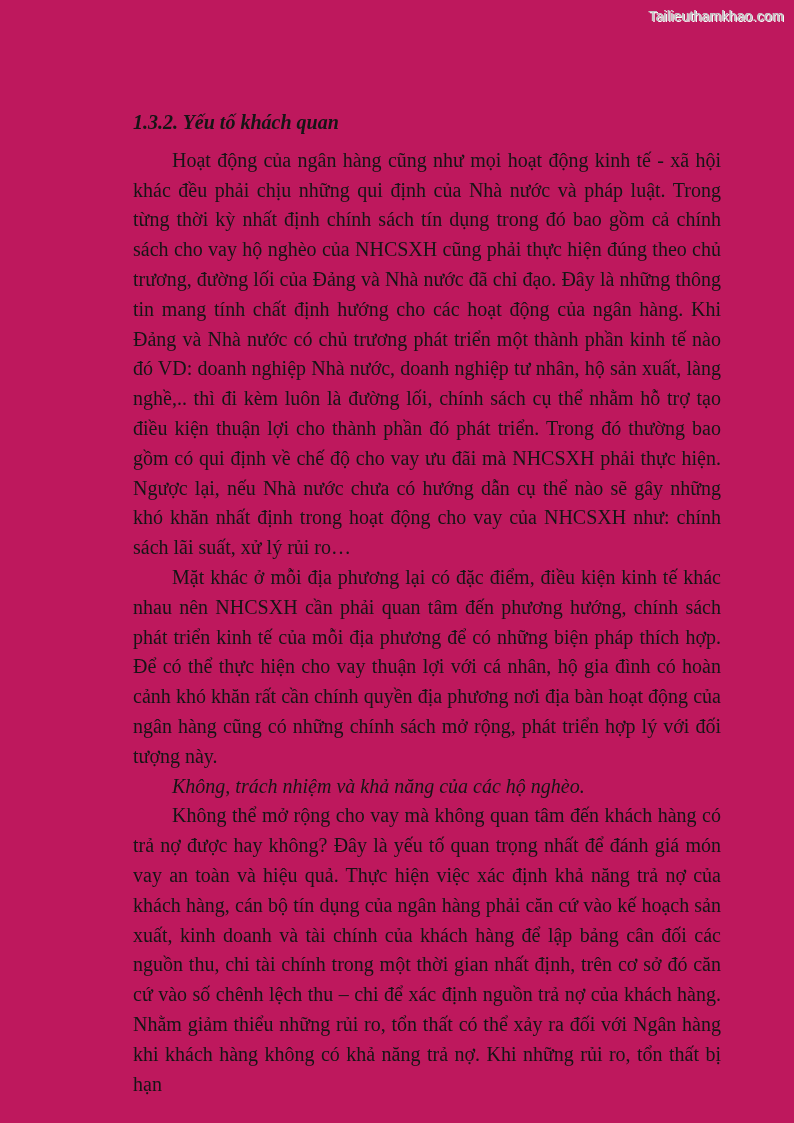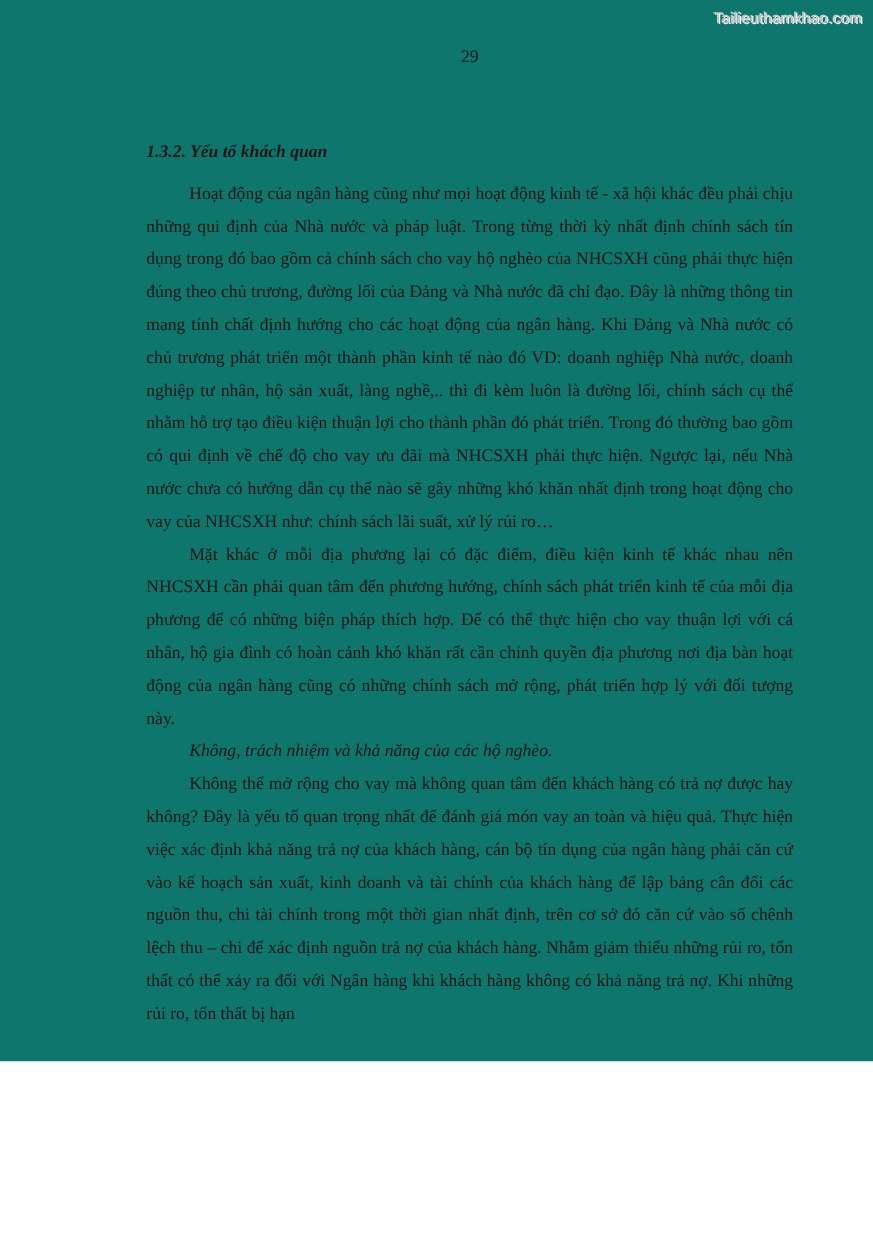--- a/index.html
+++ b/index.html
@@ -3,22 +3,22 @@
 <meta charset="utf-8">
 <style>
   html, body {
     margin: 0;
     padding: 0;
     background: #ffffff;
   }
   .page {
     position: relative;
     width: 794px;
-    height: 965px;
-    background: #0f766e;
+    height: 1123px;
+    background: #be185d;
     overflow: hidden;
     font-family: "Liberation Serif", serif;
     color: #151515;
   }
   .watermark {
     position: absolute;
     top: 8px;
     right: 10px;
     font-family: "Liberation Sans", sans-serif;
     font-size: 14px;
@@ -30,24 +30,24 @@
     position: absolute;
     top: 42px;
     left: 133px;
     width: 588px;
     text-align: center;
     font-size: 16px;
     line-height: 20px;
   }
   .content {
     position: absolute;
-    top: 124px;
+    top: 108px;
     left: 133px;
     width: 588px;
-    font-size: 16px;
+    font-size: 20px;
     line-height: 29.8px;
     text-align: justify;
   }
   .heading {
     font-weight: bold;
     font-style: italic;
     margin: 0 0 8px 0;
     text-align: left;
   }
   .subheading {
@@ -61,21 +61,20 @@
     text-indent: 39px;
   }
 </style>
 </head>
 <body>
 
 <div class="page">
 
   <div class="watermark">Tailieuthamkhao.com</div>
 
-  <div class="page-number">29</div>
 
   <div class="content">
 
     <p class="heading">1.3.2. Yếu tố khách quan</p>
 
 
     <p class="para">Hoạt động của ngân hàng cũng như mọi hoạt động kinh tế - xã hội khác đều phải chịu những qui định của Nhà nước và pháp luật. Trong từng thời kỳ nhất định chính sách tín dụng trong đó bao gồm cả chính sách cho vay hộ nghèo của NHCSXH cũng phải thực hiện đúng theo chủ trương, đường lối của Đảng và Nhà nước đã chỉ đạo. Đây là những thông tin mang tính chất định hướng cho các hoạt động của ngân hàng. Khi Đảng và Nhà nước có chủ trương phát triển một thành phần kinh tế nào đó VD: doanh nghiệp Nhà nước, doanh nghiệp tư nhân, hộ sản xuất, làng nghề,.. thì đi kèm luôn là đường lối, chính sách cụ thể nhằm hỗ trợ tạo điều kiện thuận lợi cho thành phần đó phát triển. Trong đó thường bao gồm có qui định về chế độ cho vay ưu đãi mà NHCSXH phải thực hiện. Ngược lại, nếu Nhà nước chưa có hướng dẫn cụ thể nào sẽ gây những khó khăn nhất định trong hoạt động cho vay của NHCSXH như: chính sách lãi suất, xử lý rủi ro…</p>
 
     <p class="para">Mặt khác ở mỗi địa phương lại có đặc điểm, điều kiện kinh tế khác nhau nên NHCSXH cần phải quan tâm đến phương hướng, chính sách phát triển kinh tế của mỗi địa phương để có những biện pháp thích hợp. Để có thể thực hiện cho vay thuận lợi với cá nhân, hộ gia đình có hoàn cảnh khó khăn rất cần chính quyền địa phương nơi địa bàn hoạt động của ngân hàng cũng có những chính sách mở rộng, phát triển hợp lý với đối tượng này.</p>
 

